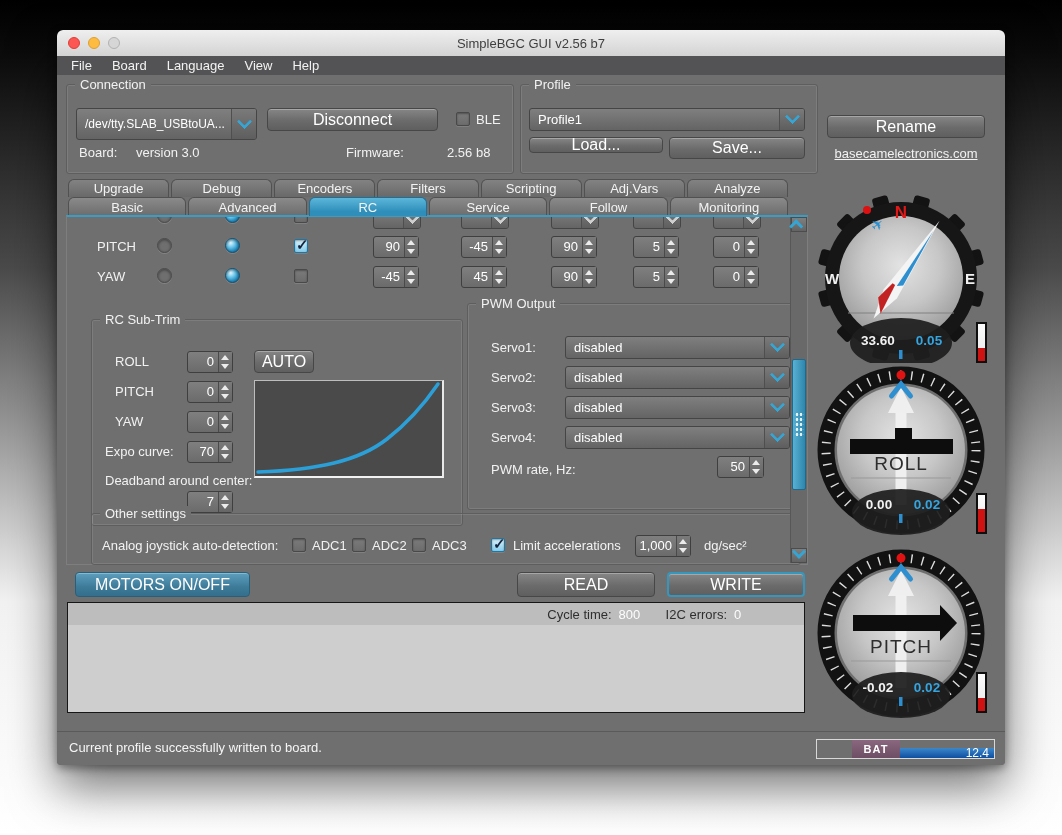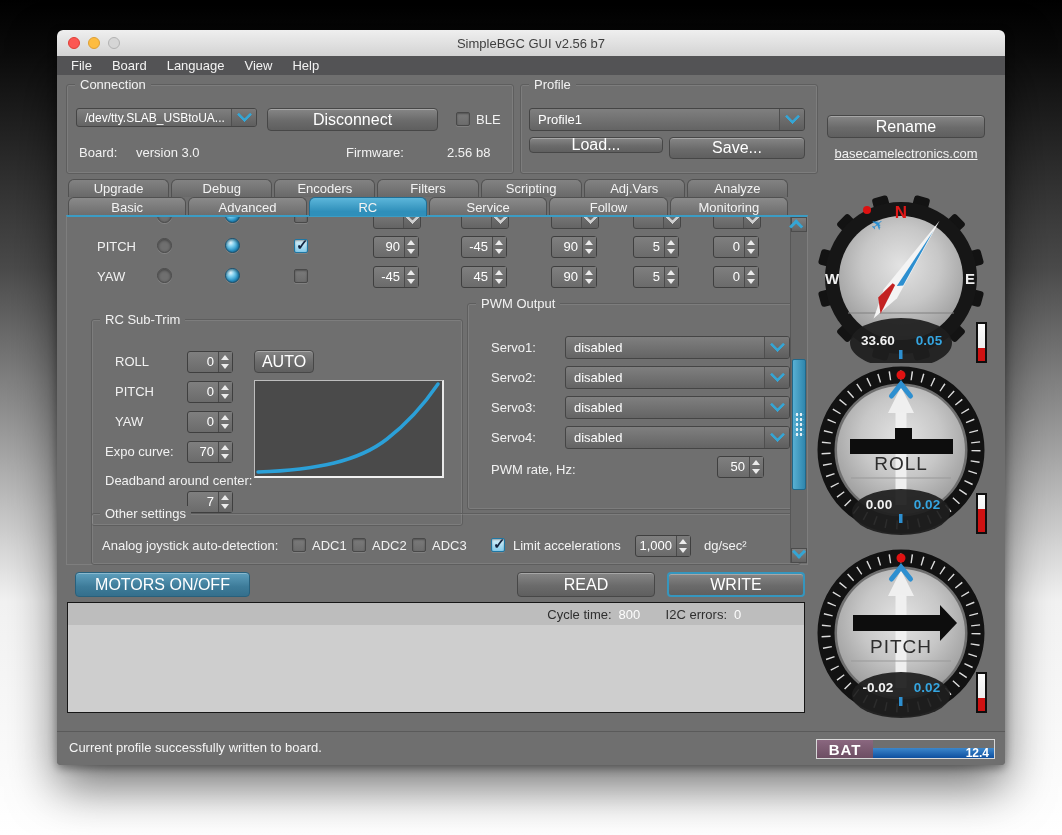--- a/index.html
+++ b/index.html
@@ -73,22 +73,22 @@
   .graph{position:absolute;background:#4a4a4a;border:1px solid #bdbdbd;border-bottom:2px solid #f2f2f2;border-right:2px solid #e8e8e8;box-sizing:border-box;}
   
   .log{position:absolute;left:10px;top:572px;width:738px;height:111px;background:#cecece;border:1px solid #161616;box-sizing:border-box;}
   .logstrip{height:22px;background:#bdbdbd;display:flex;align-items:center;justify-content:flex-end;gap:7px;padding-right:44px;font-size:13px;}
   .tlbl{color:#2f2f2f;}
   .tval{color:#fdfdfd;min-width:26px;}
   
   .statusbar{position:absolute;left:0;top:701px;width:100%;height:34px;background:#6f6f6f;border-top:1px solid #5a5a5a;box-sizing:border-box;}
   .statusmsg{position:absolute;left:12px;top:8px;font-size:13px;color:#f5f5f5;}
   .bat{position:absolute;right:10px;top:7px;width:177px;height:18px;display:flex;border:1px solid #d8d8d8;box-sizing:content-box;}
-  .batlbl{width:56px;background:linear-gradient(#8a677f,#6d4e63);color:#fff;font-size:15px;font-weight:bold;display:flex;align-items:center;justify-content:center;letter-spacing:1px;}
-  .batbar{flex:1;background:linear-gradient(#3c87cc,#0e4f9f);color:#fff;font-size:12px;font-weight:bold;display:flex;align-items:center;justify-content:flex-end;padding-right:5px;margin-top:8px;}
+  .batlbl{width:48px;background:linear-gradient(#8a677f,#6d4e63);color:#fff;font-size:11px;font-weight:bold;display:flex;align-items:center;justify-content:center;letter-spacing:1px;margin-left:35px;}
+  .batbar{flex:1;background:linear-gradient(#3c87cc,#0e4f9f);color:#fff;font-size:12px;font-weight:normal;display:flex;align-items:center;justify-content:flex-end;padding-right:5px;margin-top:8px;}
   
   .gauge{position:absolute;width:170px;height:170px;}
   svg text{font-family:"Liberation Sans",sans-serif;}
   .rbar{position:absolute;width:11px;border:2px solid #0f0f0f;background:linear-gradient(#fdfdfd,#e6e6e6);display:flex;align-items:flex-end;box-sizing:border-box;}
   .rfill{width:100%;background:#cf1212;}
   .link{position:absolute;font-size:13px;color:#f2f2f2;text-decoration:underline;text-align:center;}
 </style>
 </head>
 <body>
 
@@ -107,21 +107,21 @@
     <div class="menubar">
       <span class="menuitem">File</span>
       <span class="menuitem">Board</span>
       <span class="menuitem">Language</span>
       <span class="menuitem">View</span>
       <span class="menuitem">Help</span>
     </div>
 
     <div class="grp" style="left:9px;top:54px;width:446px;height:88px;">
       <span class="glabel">Connection</span>
-      <div class="combo" style="left:9px;top:23px;width:181px;height:19px;">
+      <div class="combo" style="left:9px;top:23px;width:181px;height:32px;">
         <span style="font-size:12px;">/dev/tty.SLAB_USBtoUA...</span>
         <span class="chevbox">
             <i class="chev"></i>
           </span>
       </div>
       <div class="btn" style="left:200px;top:23px;width:171px;height:23px;">
         <span>Disconnect</span>
       </div>
       <span class="cb" style="left:389px;top:27px;"></span>
       <span class="lbl" style="left:409px;top:27px;">BLE</span>

